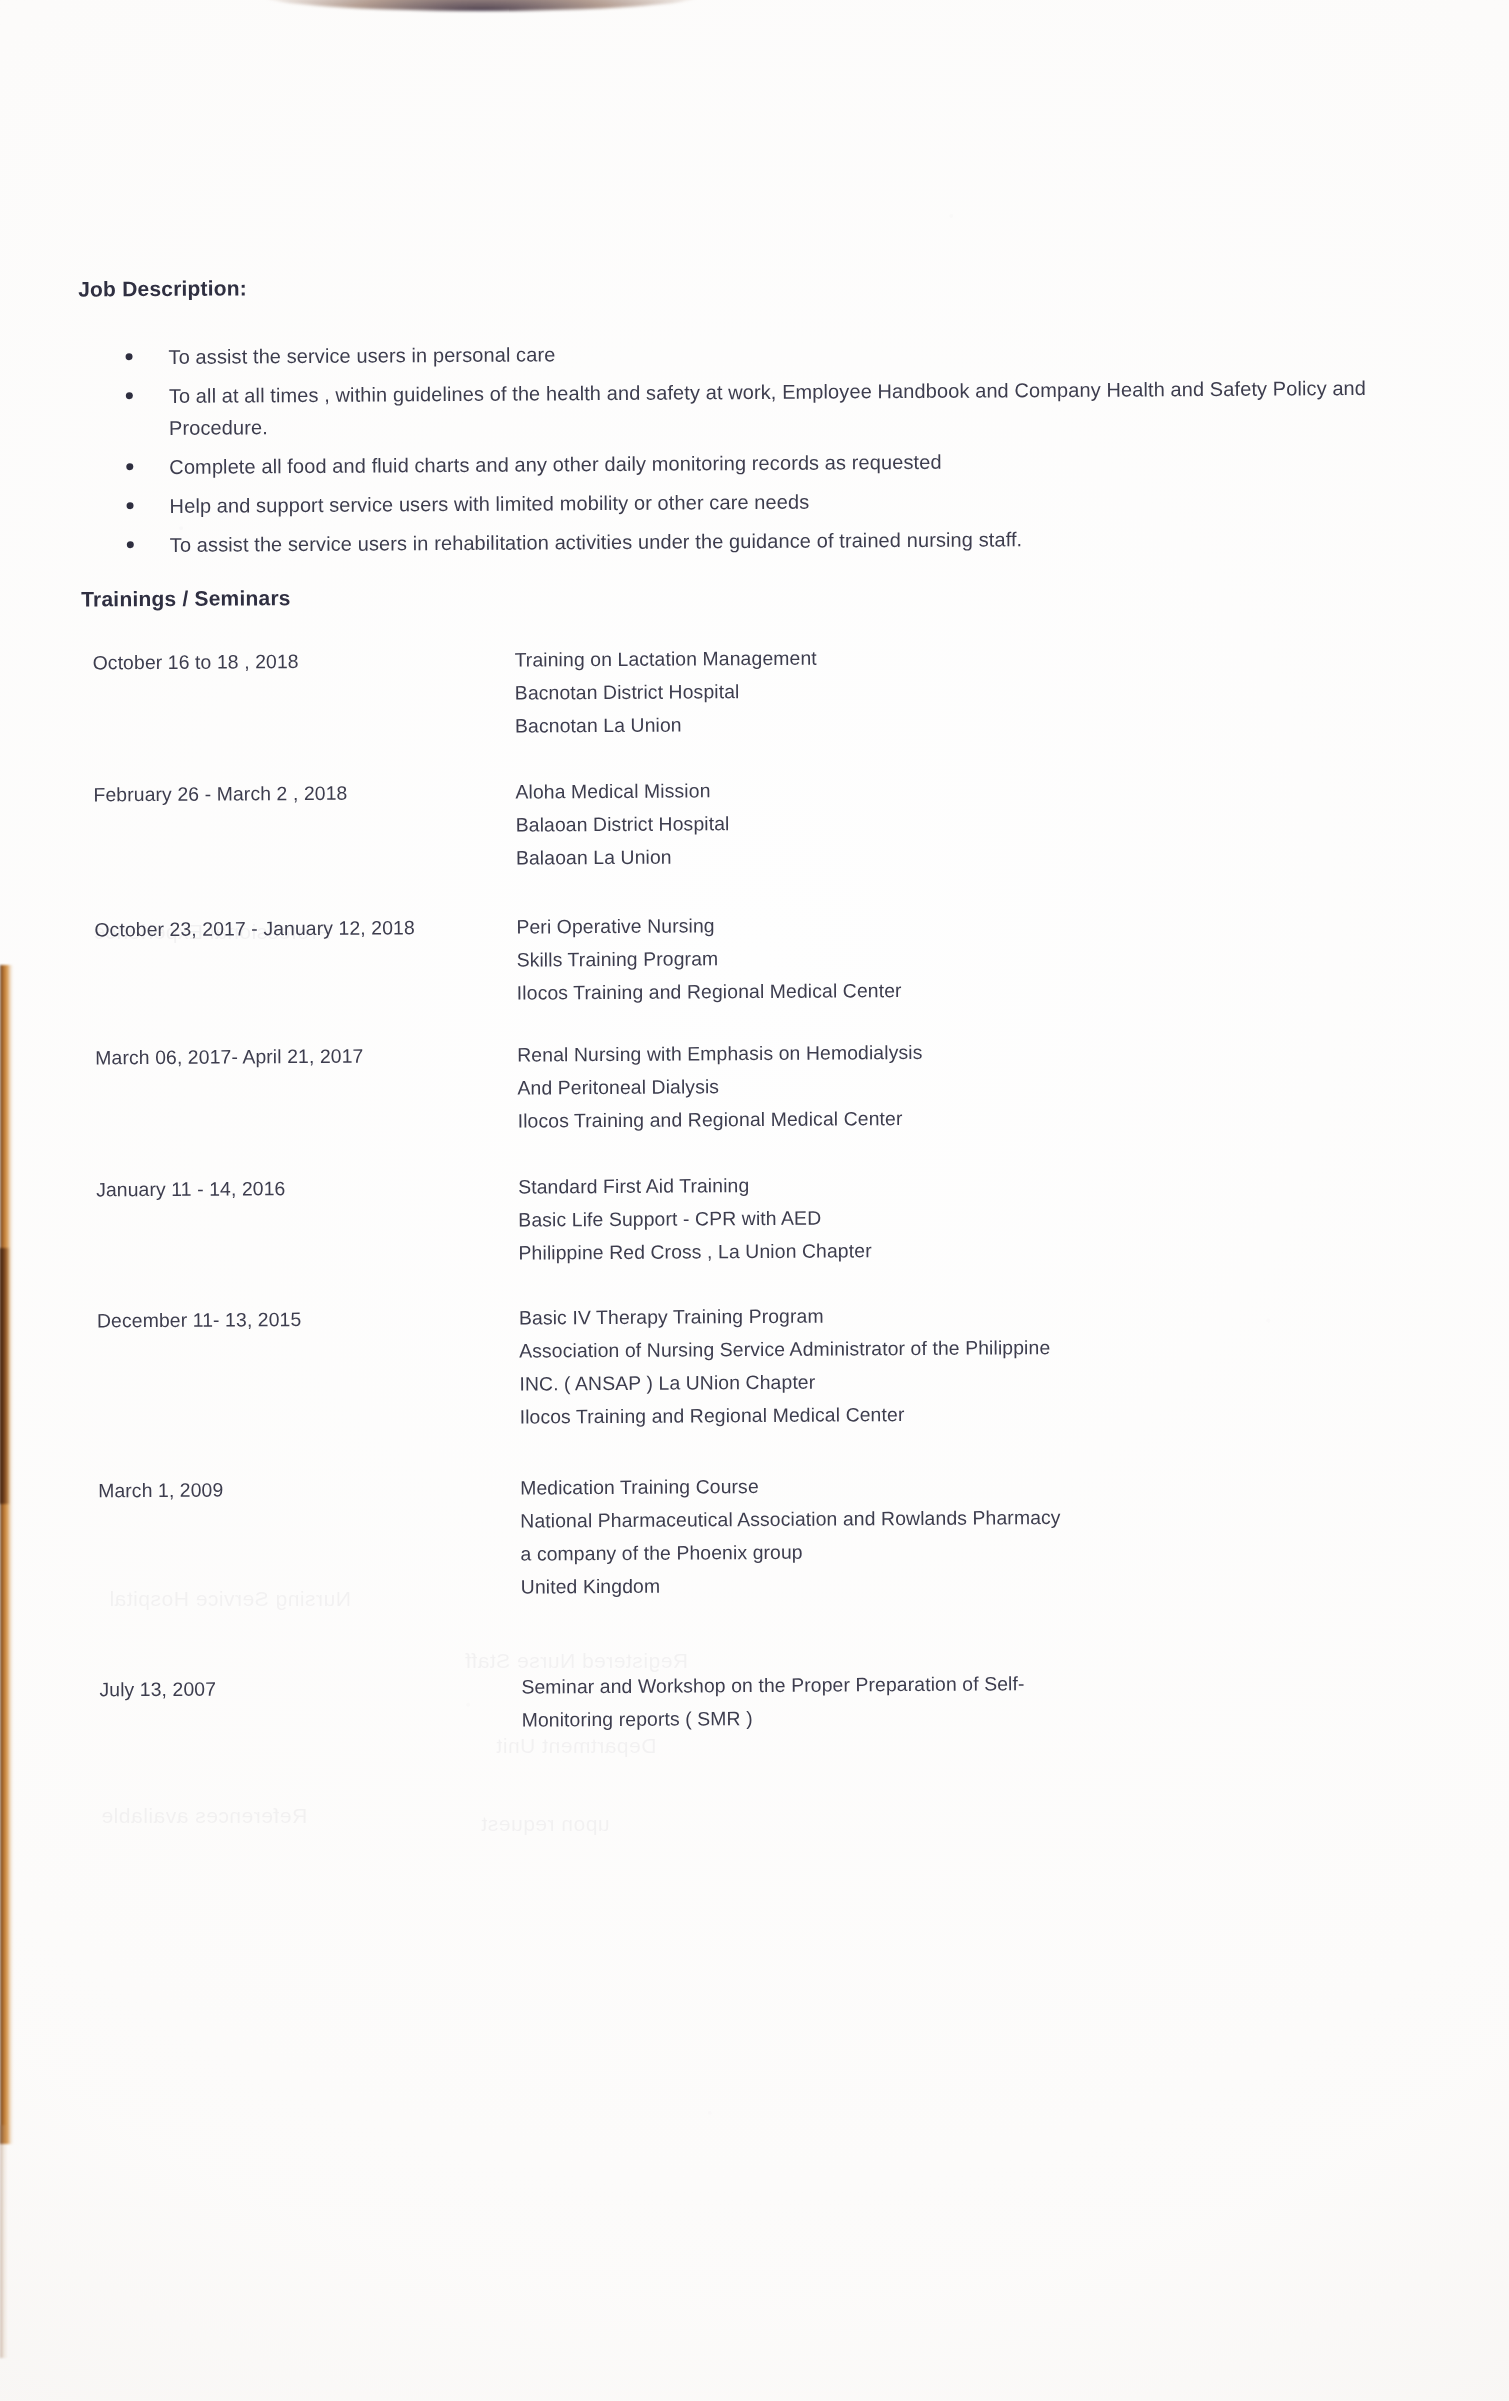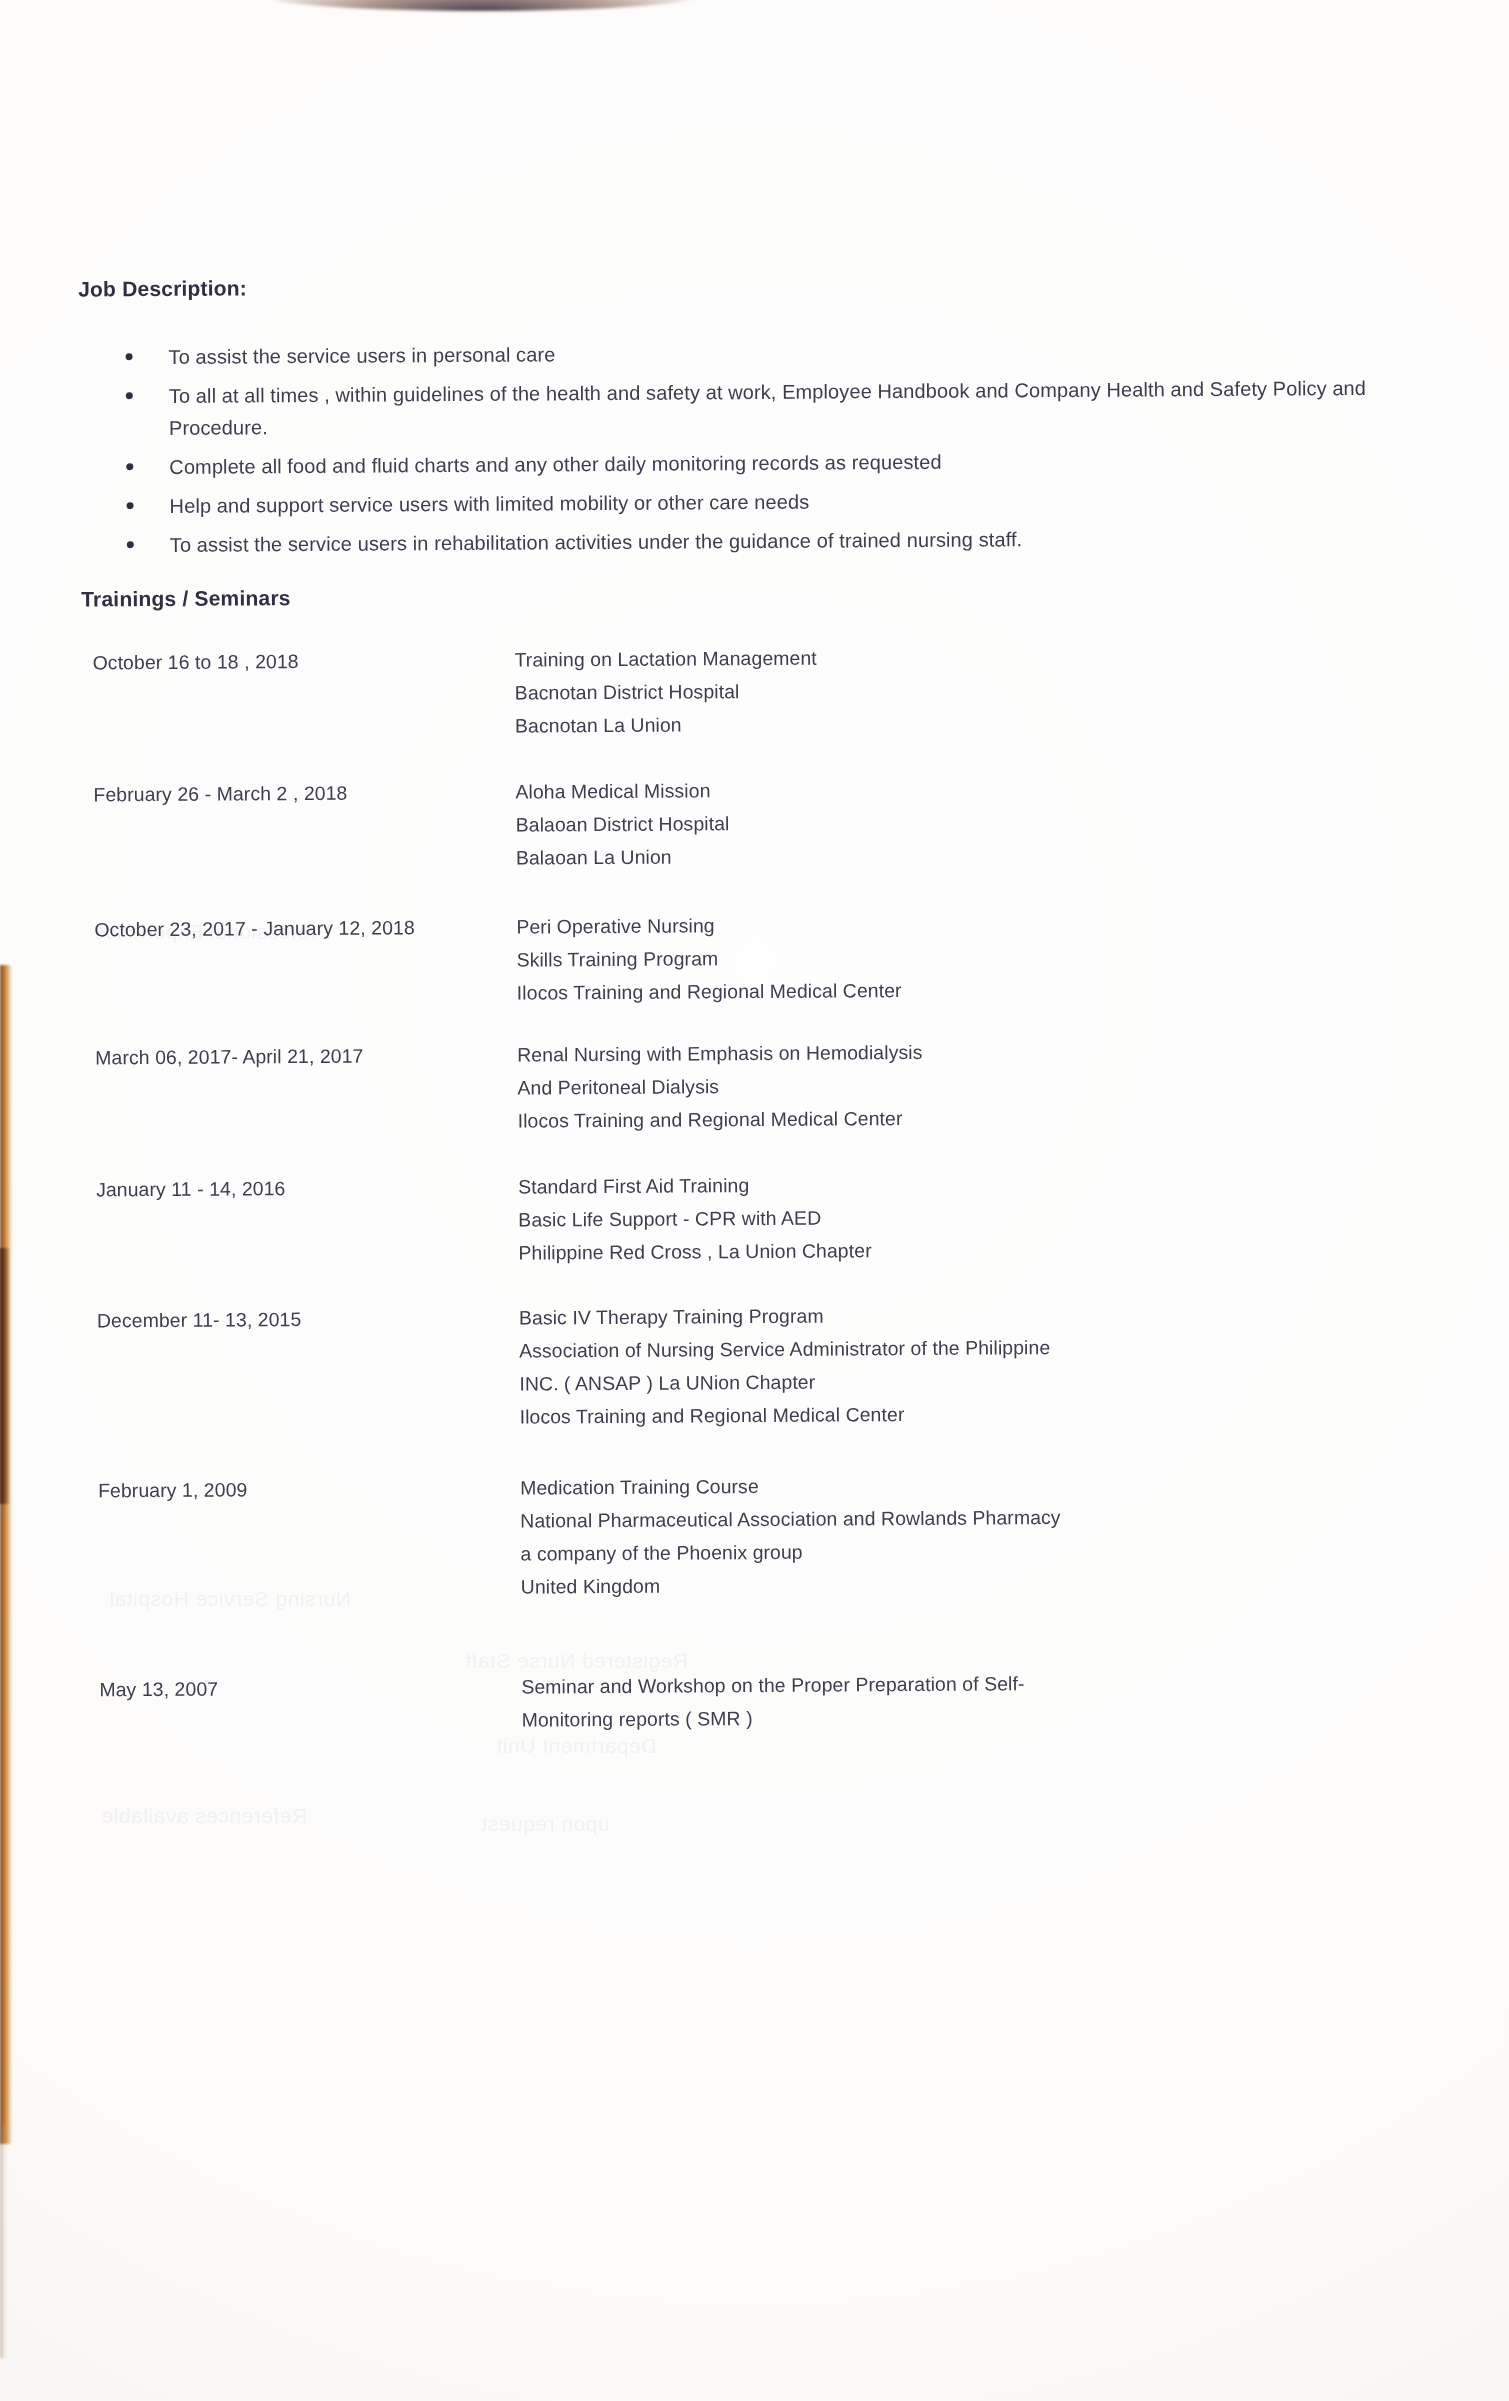--- a/index.html
+++ b/index.html
@@ -281,30 +281,30 @@
         <div class="training-row" style="top: 1300px;">
           <div class="training-date">December 11- 13, 2015</div>
           <div class="training-lines">
             <div>Basic IV Therapy Training Program</div>
             <div>Association of Nursing Service Administrator of the Philippine</div>
             <div>INC. ( ANSAP ) La UNion Chapter</div>
             <div>Ilocos Training and Regional Medical Center</div>
           </div>
         </div>
         <div class="training-row" style="top: 1470px;">
-          <div class="training-date">February 1, 2009</div>
+          <div class="training-date">March 1, 2009</div>
           <div class="training-lines">
             <div>Medication Training Course</div>
             <div>National Pharmaceutical Association and Rowlands Pharmacy</div>
             <div>a company of the Phoenix group</div>
             <div>United Kingdom</div>
           </div>
         </div>
         <div class="training-row" style="top: 1669px;">
-          <div class="training-date">May 13, 2007</div>
+          <div class="training-date">July 13, 2007</div>
           <div class="training-lines">
             <div>Seminar and Workshop on the Proper Preparation of Self-</div>
             <div>Monitoring reports ( SMR )</div>
           </div>
         </div>
       </div>
 
   </div>
 </div>
 

